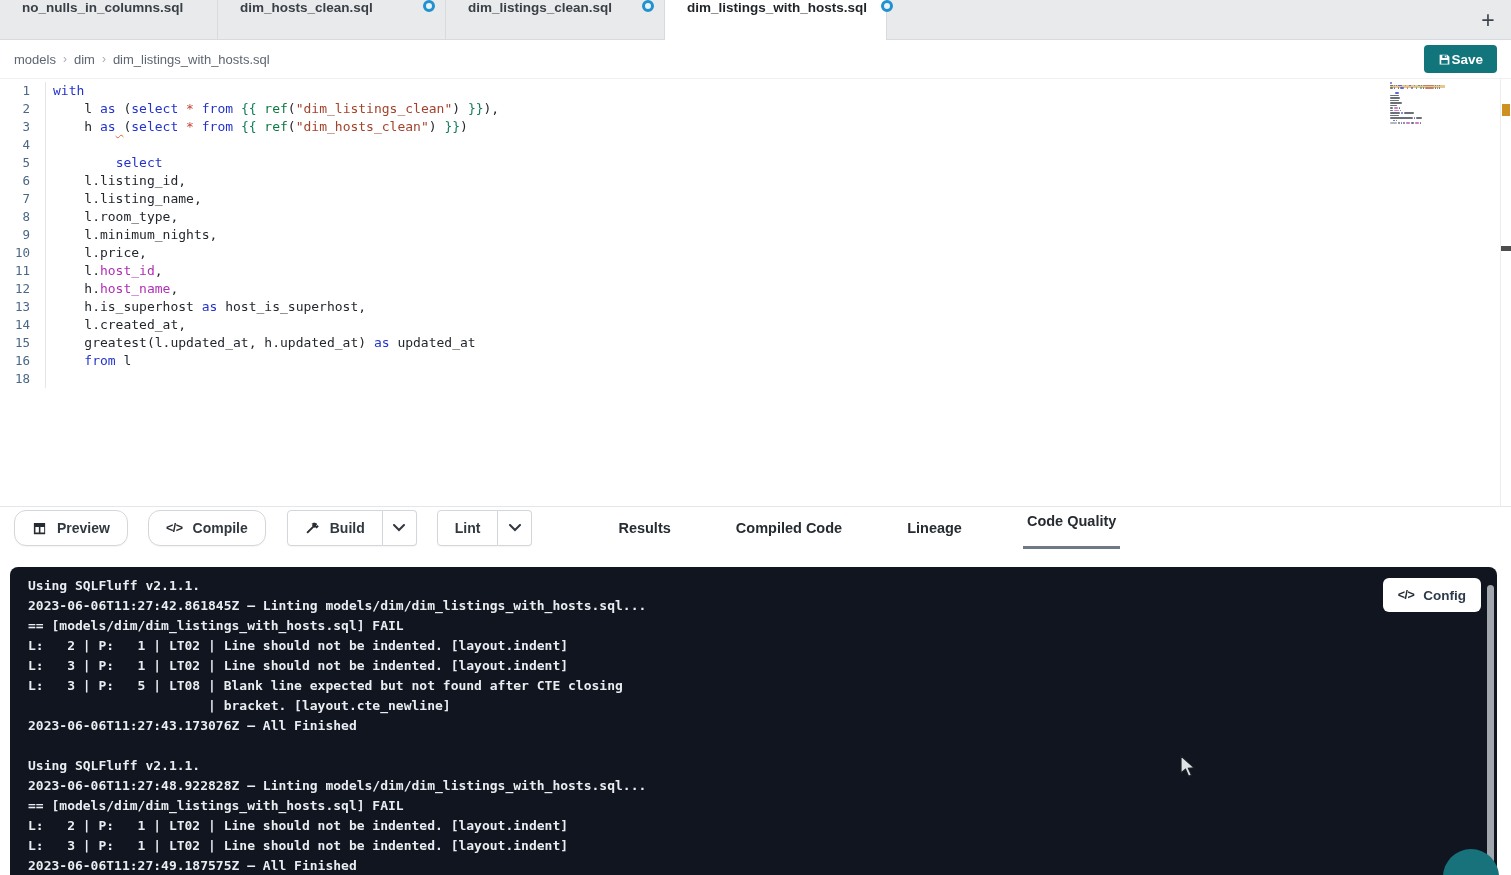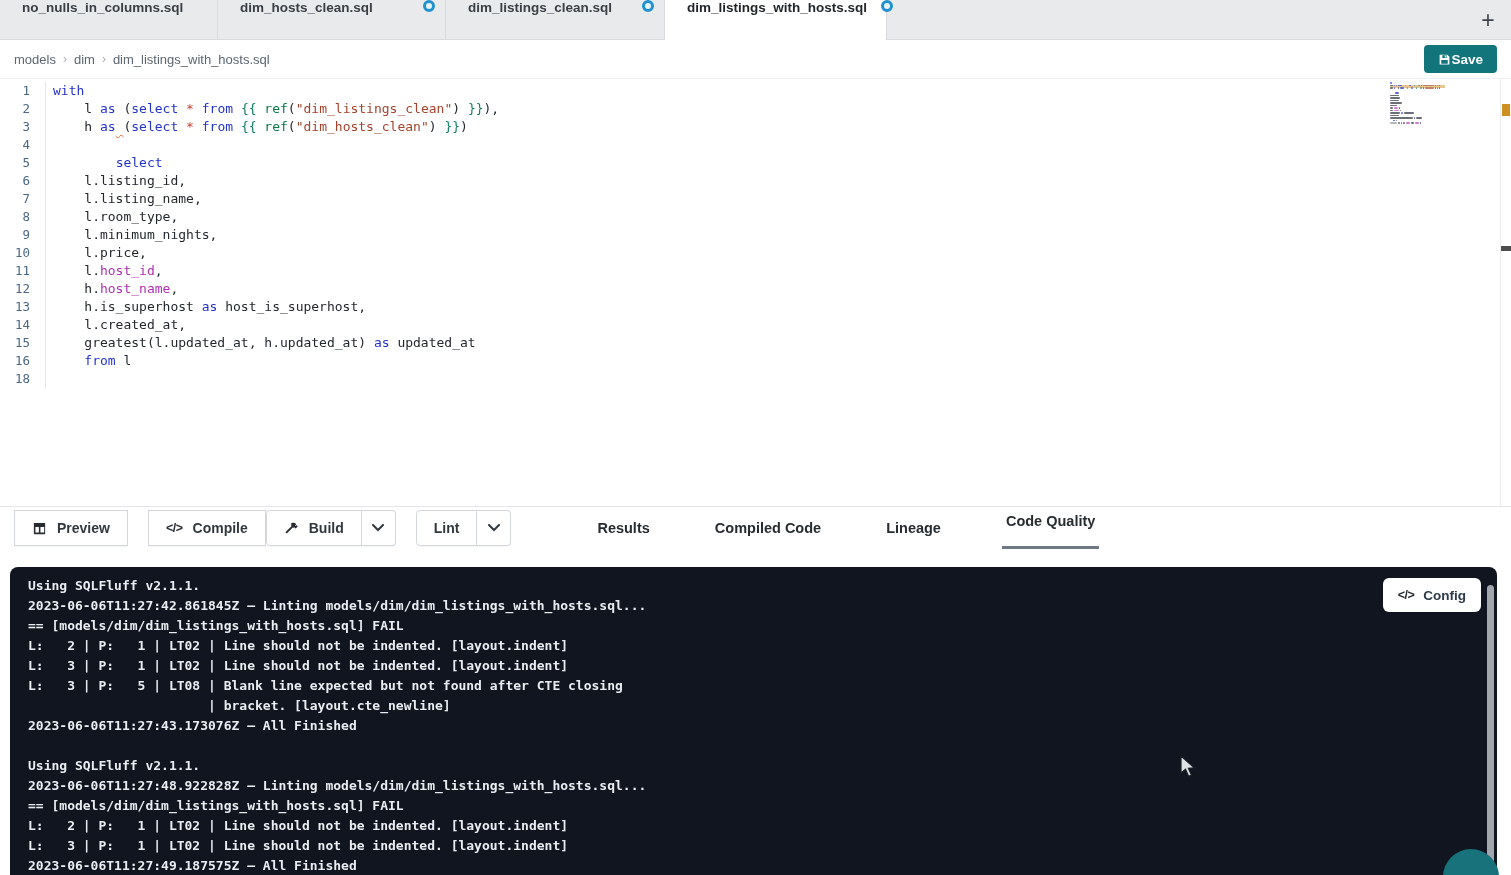--- a/index.html
+++ b/index.html
@@ -50,27 +50,27 @@
   .mseg { height:1.6px; margin-top:0.4px; border-radius:1px; }
 
   
   .ruler { position:absolute; right:0; top:0; width:11px; height:427px; border-left:1px solid #ededed; background:#fff; }
   .mark-warn { position:absolute; left:1px; top:25px; width:8px; height:12px; background:#cf9022; }
   .mark-dark { position:absolute; left:0; top:167px; width:10px; height:5px; background:#4d4d4d; }
 
   
   .hairline { height:1px; background:#e4e6e9; }
   .toolbar { height:42px; display:flex; align-items:center; padding:0 14px; }
-  .btn { height:36px; border:1px solid #d4d7da; border-radius:0; background:#fff; display:flex;
+  .btn { height:36px; border:1px solid #d4d7da; border-radius:12px; background:#fff; display:flex;
     align-items:center; gap:10px; padding:0 17px; font-size:14px; font-weight:600; color:#32383f;
     box-shadow:0 1px 1px rgba(16,22,26,.04); cursor:pointer; }
   .split { display:flex; }
   .split .main { border-radius:4px 0 0 4px; }
   .split .chev { border-radius:0 4px 4px 0; border-left:none; width:34px; padding:0; justify-content:center; }
-  .ml20 { margin-left:20px; } .ml21 { }
+  .ml20 { margin-left:20px; } .ml21 { margin-left:21px; }
   .icon-dark { color:#272c31; font-weight:700; font-size:12.5px; letter-spacing:-0.5px; }
 
   .ptabs { display:flex; align-items:stretch; margin-left:48px; height:42px;gap:23px; }
   .ptab { display:flex; align-items:center; padding:0 4px; margin-left:34px; font-size:14.5px;
     font-weight:600; color:#272c31; cursor:pointer; }
   .ptab.active { padding-bottom:12px; border-bottom:3px solid #6e7984; }
 
   
   .terminal { position:absolute; left:10px; top:567px; width:1487px; height:330px; background:#10151f;
     border-radius:8px; color:#e9edf1; }

